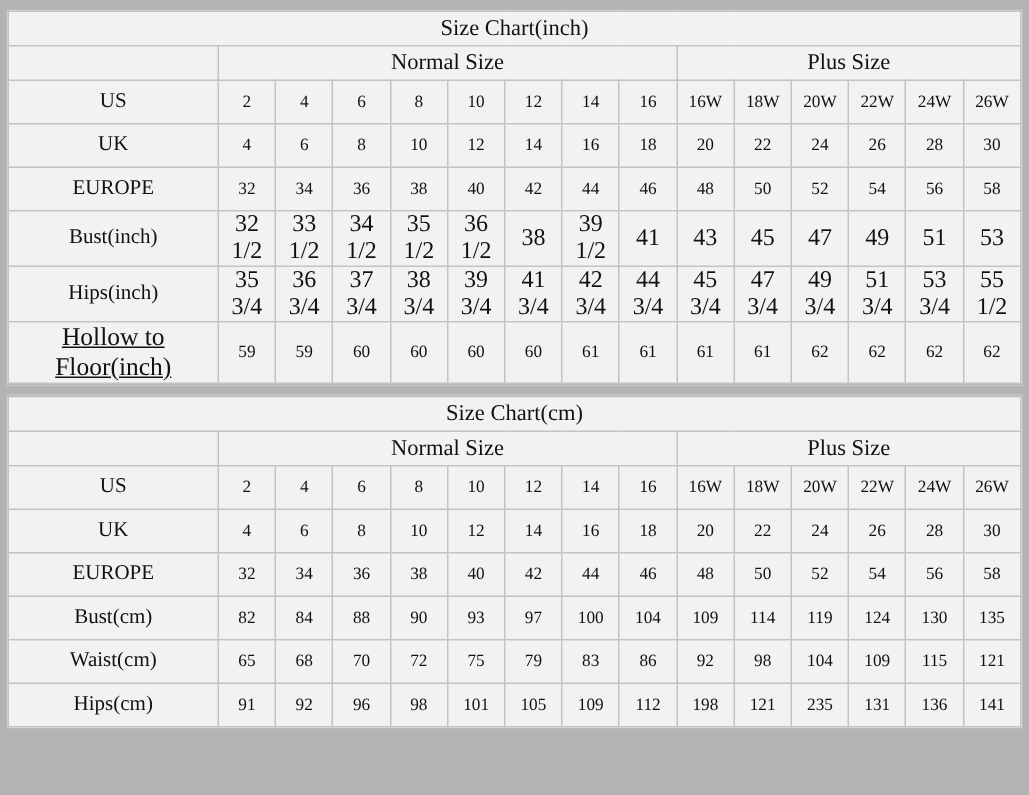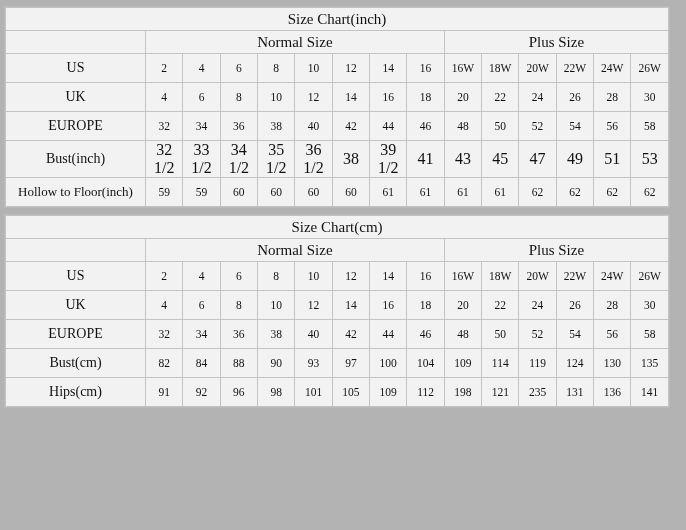--- a/index.html
+++ b/index.html
@@ -11,21 +11,21 @@
     height: 530px;
     background: #b3b3b3;
     font-family: "Liberation Serif", serif;
     color: #111;
     overflow: hidden;
   }
   .page {
     width: 686px;
     height: 408px;
     box-sizing: border-box;
-    padding: 6px 16px 4px 4px;
+    padding: 6px 4px 4px 4px;
     display: flex;
     flex-direction: column;
     gap: 6px;
   }
   .chart-block {
     background: #ffffff;
     border: 1px solid #b9b9b9;
     box-sizing: border-box;
   }
   table.size-table {
@@ -62,21 +62,22 @@
   }
   .cell {
     font-size: 11.5px;
     height: 28px;
     background: #f2f2f2;
   }
   .cell.small {
     font-size: 16px;
   }
   .rowlabel.tall {
-    font-size: 13px;
+    font-size: 17px;
+    text-decoration: underline;
   }
   col.label-col { width: 140px; }
 </style>
 </head>
 <body>
 
 <div class="page">
 
   <div class="chart-block">
     <table class="size-table">
@@ -173,20 +174,37 @@
           <td class="cell small">41</td>
           <td class="cell small">43</td>
           <td class="cell small">45</td>
           <td class="cell small">47</td>
           <td class="cell small">49</td>
           <td class="cell small">51</td>
           <td class="cell small">53</td>
         </tr>
 
 
+        <tr>
+          <td class="rowlabel">Hips(inch)</td>
+          <td class="cell small">35 3/4</td>
+          <td class="cell small">36 3/4</td>
+          <td class="cell small">37 3/4</td>
+          <td class="cell small">38 3/4</td>
+          <td class="cell small">39 3/4</td>
+          <td class="cell small">41 3/4</td>
+          <td class="cell small">42 3/4</td>
+          <td class="cell small">44 3/4</td>
+          <td class="cell small">45 3/4</td>
+          <td class="cell small">47 3/4</td>
+          <td class="cell small">49 3/4</td>
+          <td class="cell small">51 3/4</td>
+          <td class="cell small">53 3/4</td>
+          <td class="cell small">55 1/2</td>
+        </tr>
 
         <tr>
           <td class="rowlabel tall">Hollow to Floor(inch)</td>
           <td class="cell">59</td>
           <td class="cell">59</td>
           <td class="cell">60</td>
           <td class="cell">60</td>
           <td class="cell">60</td>
           <td class="cell">60</td>
           <td class="cell">61</td>
@@ -296,20 +314,37 @@
           <td class="cell">100</td>
           <td class="cell">104</td>
           <td class="cell">109</td>
           <td class="cell">114</td>
           <td class="cell">119</td>
           <td class="cell">124</td>
           <td class="cell">130</td>
           <td class="cell">135</td>
         </tr>
 
+        <tr>
+          <td class="rowlabel">Waist(cm)</td>
+          <td class="cell">65</td>
+          <td class="cell">68</td>
+          <td class="cell">70</td>
+          <td class="cell">72</td>
+          <td class="cell">75</td>
+          <td class="cell">79</td>
+          <td class="cell">83</td>
+          <td class="cell">86</td>
+          <td class="cell">92</td>
+          <td class="cell">98</td>
+          <td class="cell">104</td>
+          <td class="cell">109</td>
+          <td class="cell">115</td>
+          <td class="cell">121</td>
+        </tr>
 
         <tr>
           <td class="rowlabel">Hips(cm)</td>
           <td class="cell">91</td>
           <td class="cell">92</td>
           <td class="cell">96</td>
           <td class="cell">98</td>
           <td class="cell">101</td>
           <td class="cell">105</td>
           <td class="cell">109</td>

